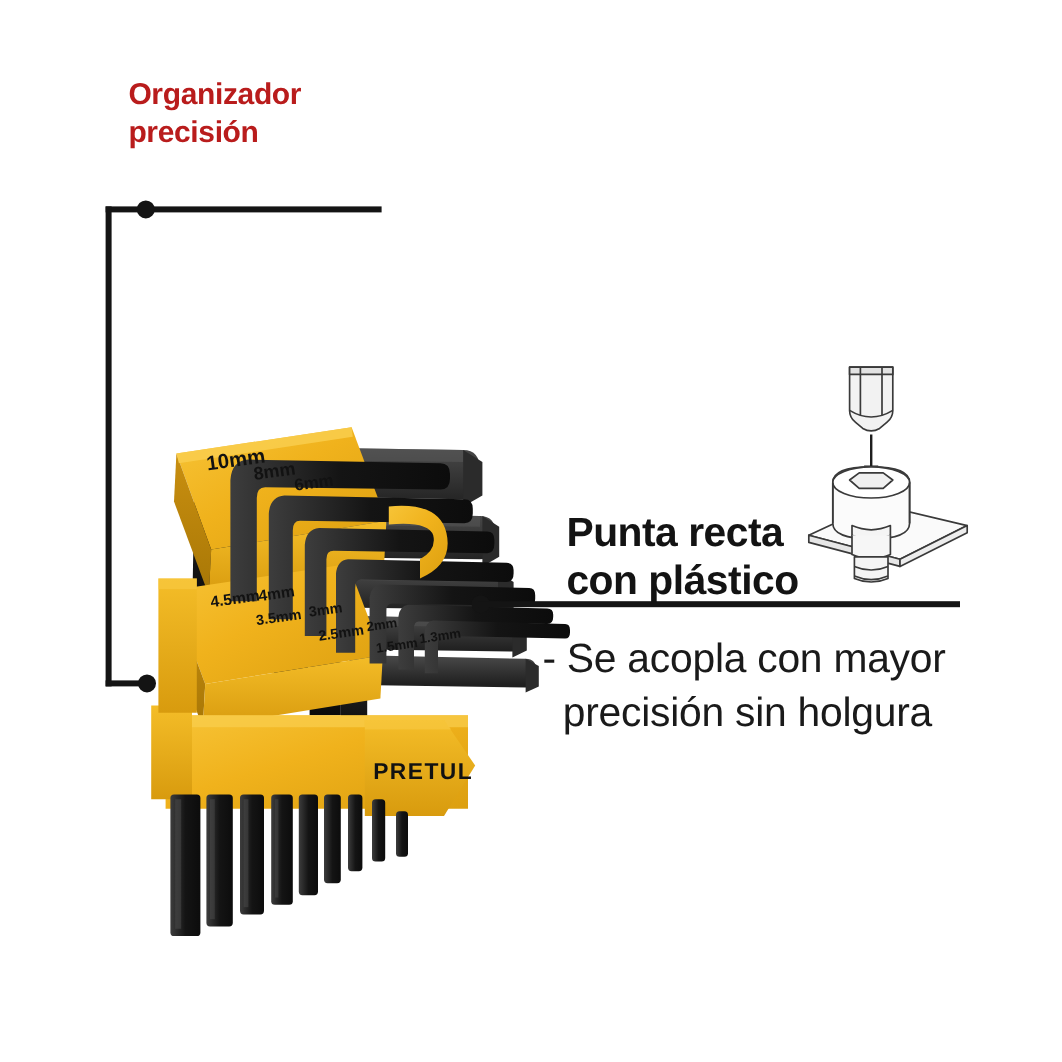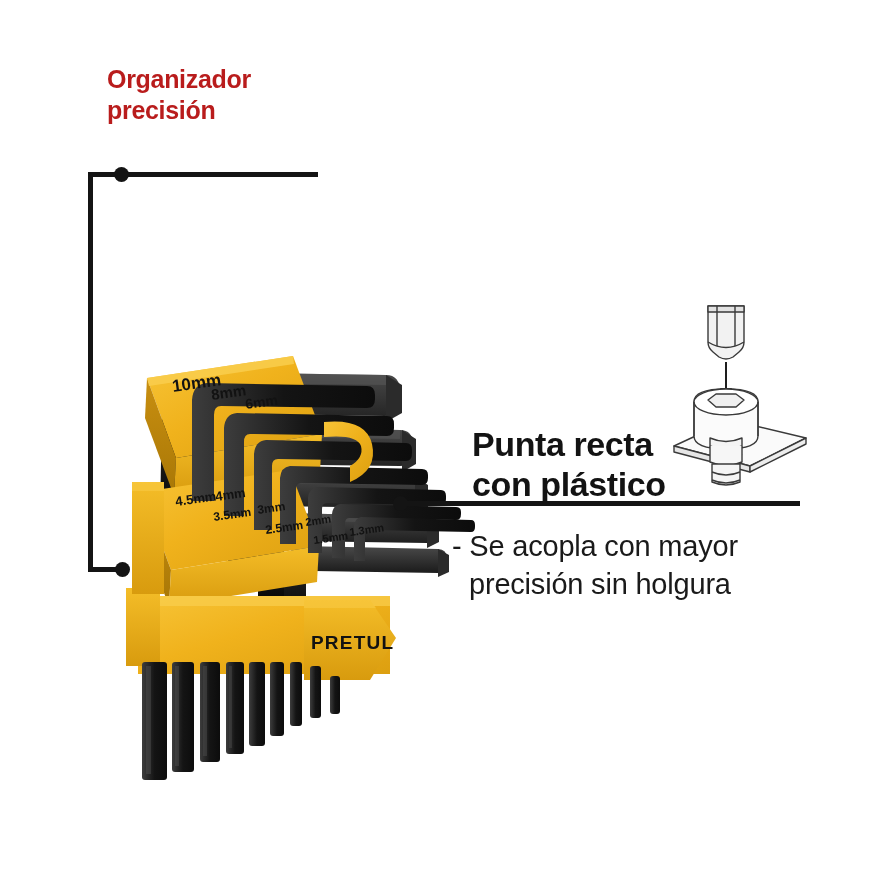--- a/index.html
+++ b/index.html
@@ -18,21 +18,21 @@
     letter-spacing:-0.3px;
   }
   .feature-title{
     position:absolute;left:472px;top:396px;width:240px;
     font-size:34px;font-weight:700;line-height:1.17;color:#131313;
     letter-spacing:-0.4px;
     margin-top:29px;
   }
   .bullets{position:absolute;left:452px;top:527px;width:380px;}
   .bullet{
-    font-size:29px;line-height:1.32;color:#1a1a1a;
+    font-size:34px;line-height:1.32;color:#1a1a1a;
     margin-bottom:22px;text-indent:-17px;padding-left:17px;
     letter-spacing:-0.2px;font-weight:400;
   }
 
   
   .bracket{position:absolute;left:88px;top:172px;width:230px;height:400px;}
   .bracket .b-v{position:absolute;left:0;top:0;width:5px;height:100%;background:#141414;}
   .bracket .b-h{position:absolute;left:0;width:100%;height:5px;background:#141414;}
   .bracket .b-top{top:0;}
   .bracket .b-bot{bottom:0;width:34px;}

